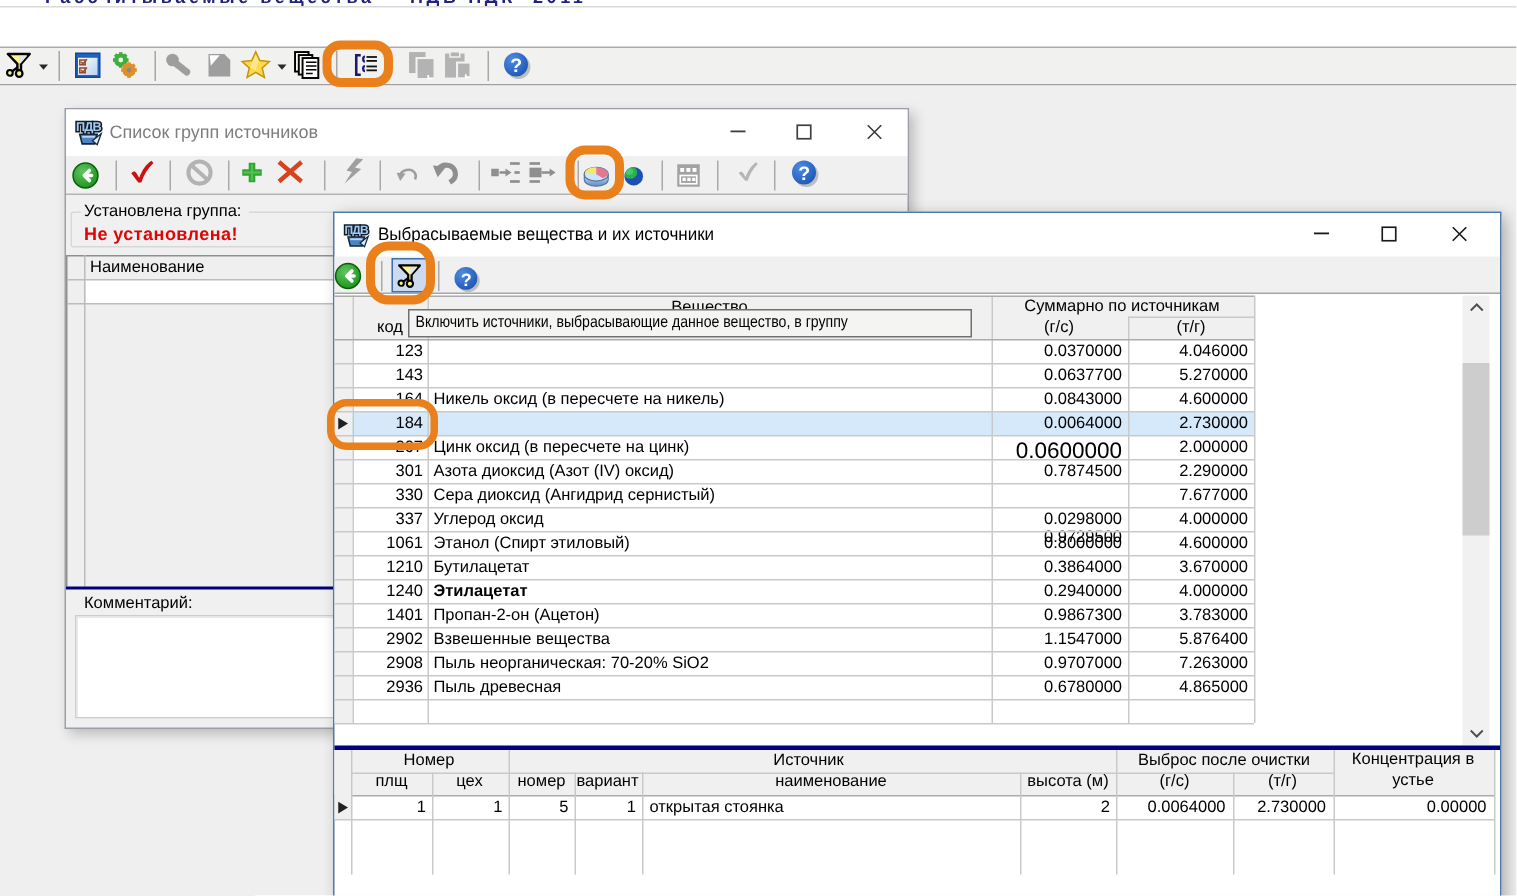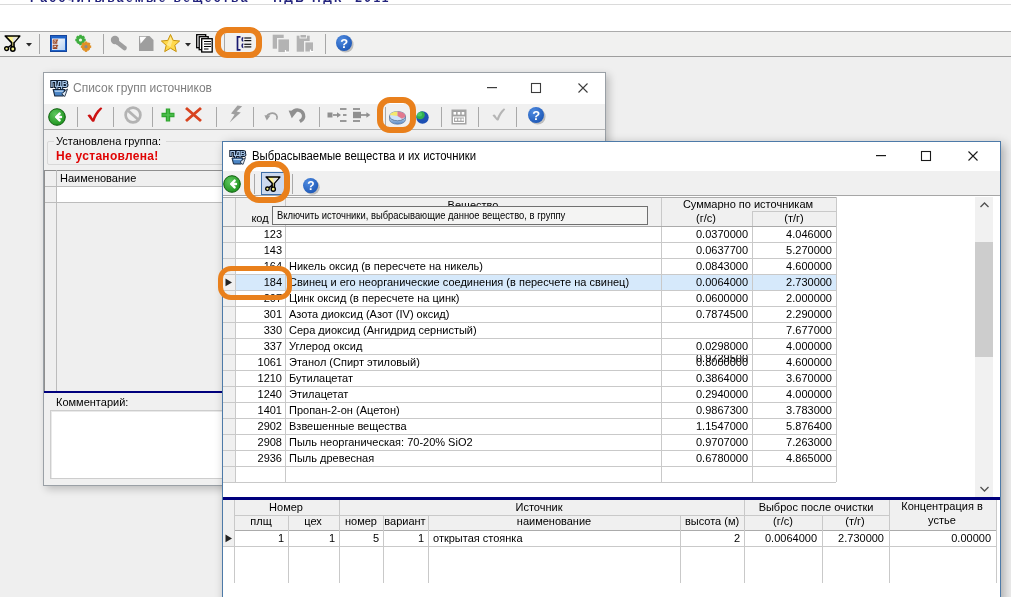--- a/index.html
+++ b/index.html
@@ -332,27 +332,26 @@
 <div style="right:729px;top:244px;font-size:11px;color:#000;white-space:nowrap;text-align:right;">143</div>
 <div style="right:263px;top:244px;font-size:11px;color:#000;white-space:nowrap;text-align:right;">0.0637700</div>
 <div style="right:179px;top:244px;font-size:11px;color:#000;white-space:nowrap;text-align:right;">5.270000</div>
 <div style="left:223px;top:258px;width:613px;height:1px;background:#c9c9c9"></div>
 <div style="right:729px;top:260px;font-size:11px;color:#000;white-space:nowrap;text-align:right;">164</div>
 <div style="left:289px;top:260px;font-size:11px;color:#000;font-weight:normal;white-space:nowrap;">Никель оксид (в пересчете на никель)</div>
 <div style="right:263px;top:260px;font-size:11px;color:#000;white-space:nowrap;text-align:right;">0.0843000</div>
 <div style="right:179px;top:260px;font-size:11px;color:#000;white-space:nowrap;text-align:right;">4.600000</div>
 <div style="left:223px;top:274px;width:613px;height:1px;background:#c9c9c9"></div>
 <div style="right:729px;top:276px;font-size:11px;color:#000;white-space:nowrap;text-align:right;">184</div>
-<div style="left:289px;top:276px;font-size:11px;color:#000;font-weight:normal;white-space:nowrap;">Свинец и его неорганические соединения (в пересчете на свинец)</div>
 <div style="right:263px;top:276px;font-size:11px;color:#000;white-space:nowrap;text-align:right;">0.0064000</div>
 <div style="right:179px;top:276px;font-size:11px;color:#000;white-space:nowrap;text-align:right;">2.730000</div>
 <div style="left:223px;top:290px;width:613px;height:1px;background:#c9c9c9"></div>
 <div style="right:729px;top:292px;font-size:11px;color:#000;white-space:nowrap;text-align:right;">207</div>
 <div style="left:289px;top:292px;font-size:11px;color:#000;font-weight:normal;white-space:nowrap;">Цинк оксид (в пересчете на цинк)</div>
-<div style="right:263px;top:292px;font-size:11px;color:#000;white-space:nowrap;text-align:right;">0.0600000</div>
+<div style="right:263px;top:292px;font-size:15px;color:#000;white-space:nowrap;text-align:right;">0.0600000</div>
 <div style="right:179px;top:292px;font-size:11px;color:#000;white-space:nowrap;text-align:right;">2.000000</div>
 <div style="left:223px;top:306px;width:613px;height:1px;background:#c9c9c9"></div>
 <div style="right:729px;top:308px;font-size:11px;color:#000;white-space:nowrap;text-align:right;">301</div>
 <div style="left:289px;top:308px;font-size:11px;color:#000;font-weight:normal;white-space:nowrap;">Азота диоксид (Азот (IV) оксид)</div>
 <div style="right:263px;top:308px;font-size:11px;color:#000;white-space:nowrap;text-align:right;">0.7874500</div>
 <div style="right:179px;top:308px;font-size:11px;color:#000;white-space:nowrap;text-align:right;">2.290000</div>
 <div style="left:223px;top:322px;width:613px;height:1px;background:#c9c9c9"></div>
 <div style="right:729px;top:324px;font-size:11px;color:#000;white-space:nowrap;text-align:right;">330</div>
 <div style="left:289px;top:324px;font-size:11px;color:#000;font-weight:normal;white-space:nowrap;">Сера диоксид (Ангидрид сернистый)</div>
 <div style="right:263px;top:324px;font-size:11px;color:#000;white-space:nowrap;text-align:left;margin-top:28px;">0.9729500</div>
@@ -367,21 +366,21 @@
 <div style="left:289px;top:356px;font-size:11px;color:#000;font-weight:normal;white-space:nowrap;">Этанол (Спирт этиловый)</div>
 <div style="right:263px;top:356px;font-size:11px;color:#000;white-space:nowrap;text-align:right;">0.8000000</div>
 <div style="right:179px;top:356px;font-size:11px;color:#000;white-space:nowrap;text-align:right;">4.600000</div>
 <div style="left:223px;top:370px;width:613px;height:1px;background:#c9c9c9"></div>
 <div style="right:729px;top:372px;font-size:11px;color:#000;white-space:nowrap;text-align:right;">1210</div>
 <div style="left:289px;top:372px;font-size:11px;color:#000;font-weight:normal;white-space:nowrap;">Бутилацетат</div>
 <div style="right:263px;top:372px;font-size:11px;color:#000;white-space:nowrap;text-align:right;">0.3864000</div>
 <div style="right:179px;top:372px;font-size:11px;color:#000;white-space:nowrap;text-align:right;">3.670000</div>
 <div style="left:223px;top:386px;width:613px;height:1px;background:#c9c9c9"></div>
 <div style="right:729px;top:388px;font-size:11px;color:#000;white-space:nowrap;text-align:left;">1240</div>
-<div style="left:289px;top:388px;font-size:11px;color:#000;font-weight:normal;white-space:nowrap;">Этилацетат</div>
+<div style="left:289px;top:388px;font-size:11px;color:#000;font-weight:bold;white-space:nowrap;">Этилацетат</div>
 <div style="right:263px;top:388px;font-size:11px;color:#000;white-space:nowrap;text-align:right;">0.2940000</div>
 <div style="right:179px;top:388px;font-size:11px;color:#000;white-space:nowrap;text-align:right;">4.000000</div>
 <div style="left:223px;top:402px;width:613px;height:1px;background:#c9c9c9"></div>
 <div style="right:729px;top:404px;font-size:11px;color:#000;white-space:nowrap;text-align:right;">1401</div>
 <div style="left:289px;top:404px;font-size:11px;color:#000;font-weight:normal;white-space:nowrap;">Пропан-2-он (Ацетон)</div>
 <div style="right:263px;top:404px;font-size:11px;color:#000;white-space:nowrap;text-align:right;">0.9867300</div>
 <div style="right:179px;top:404px;font-size:11px;color:#000;white-space:nowrap;text-align:right;">3.783000</div>
 <div style="left:223px;top:418px;width:613px;height:1px;background:#c9c9c9"></div>
 <div style="right:729px;top:420px;font-size:11px;color:#000;white-space:nowrap;text-align:right;">2902</div>
 <div style="left:289px;top:420px;font-size:11px;color:#000;font-weight:normal;white-space:nowrap;">Взвешенные вещества</div>

